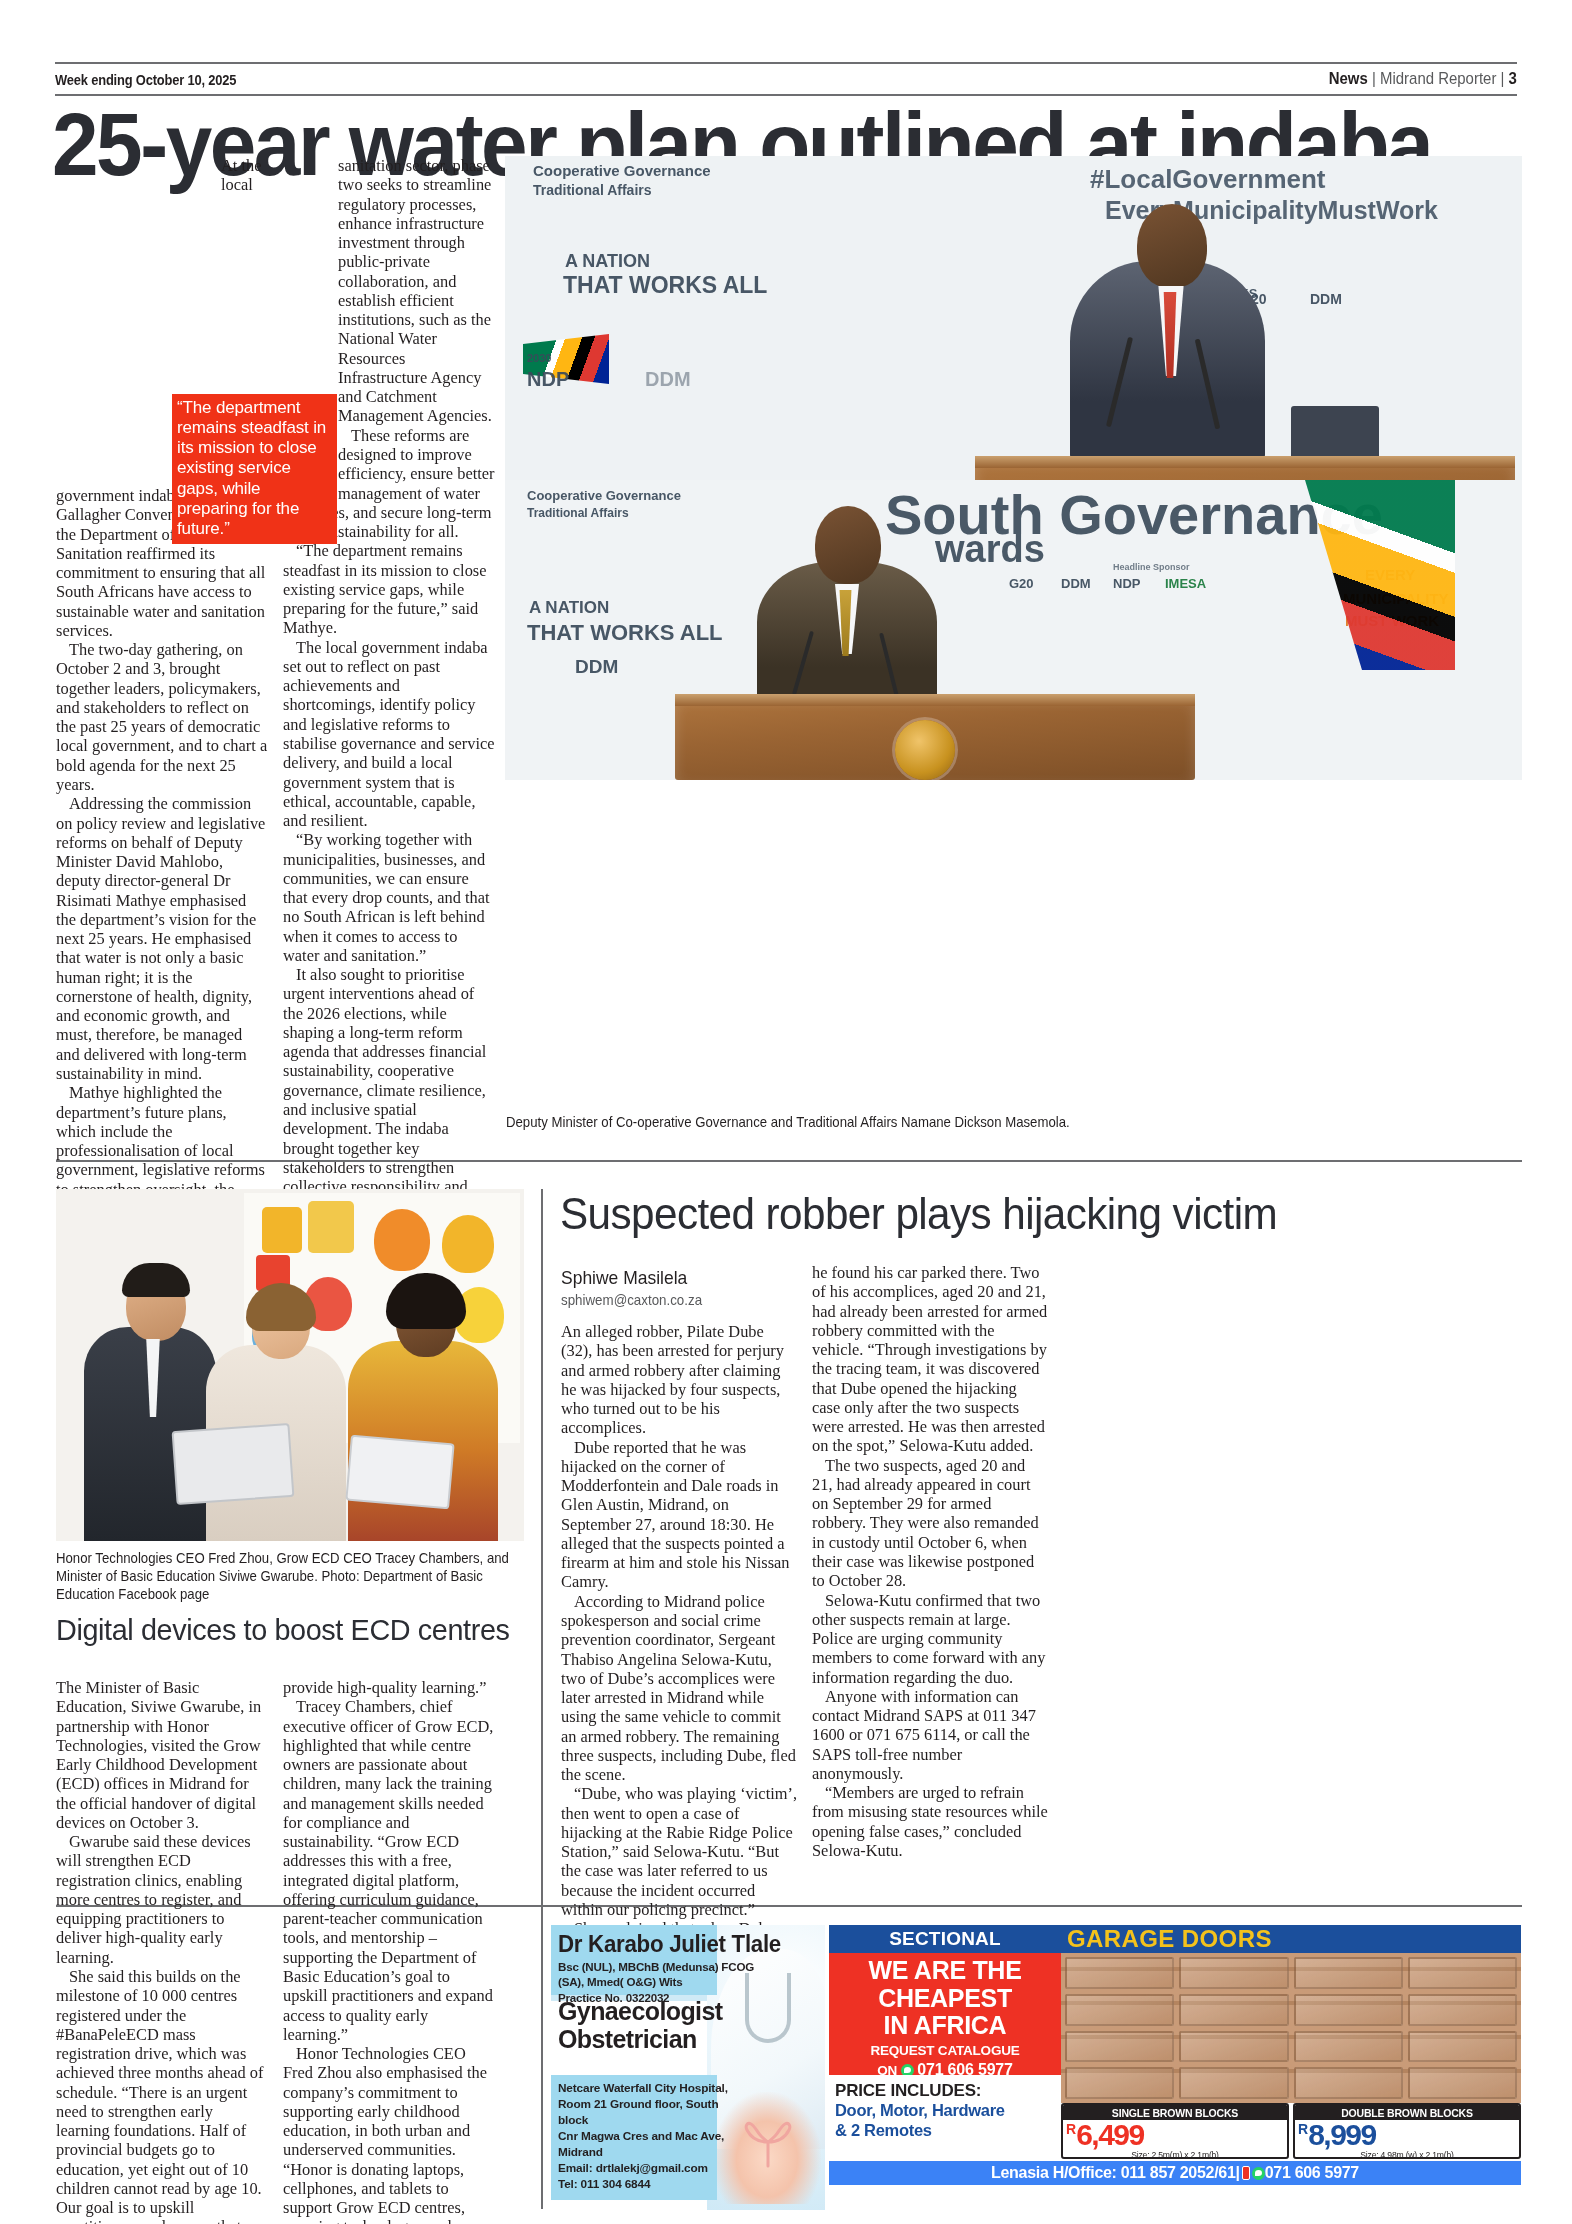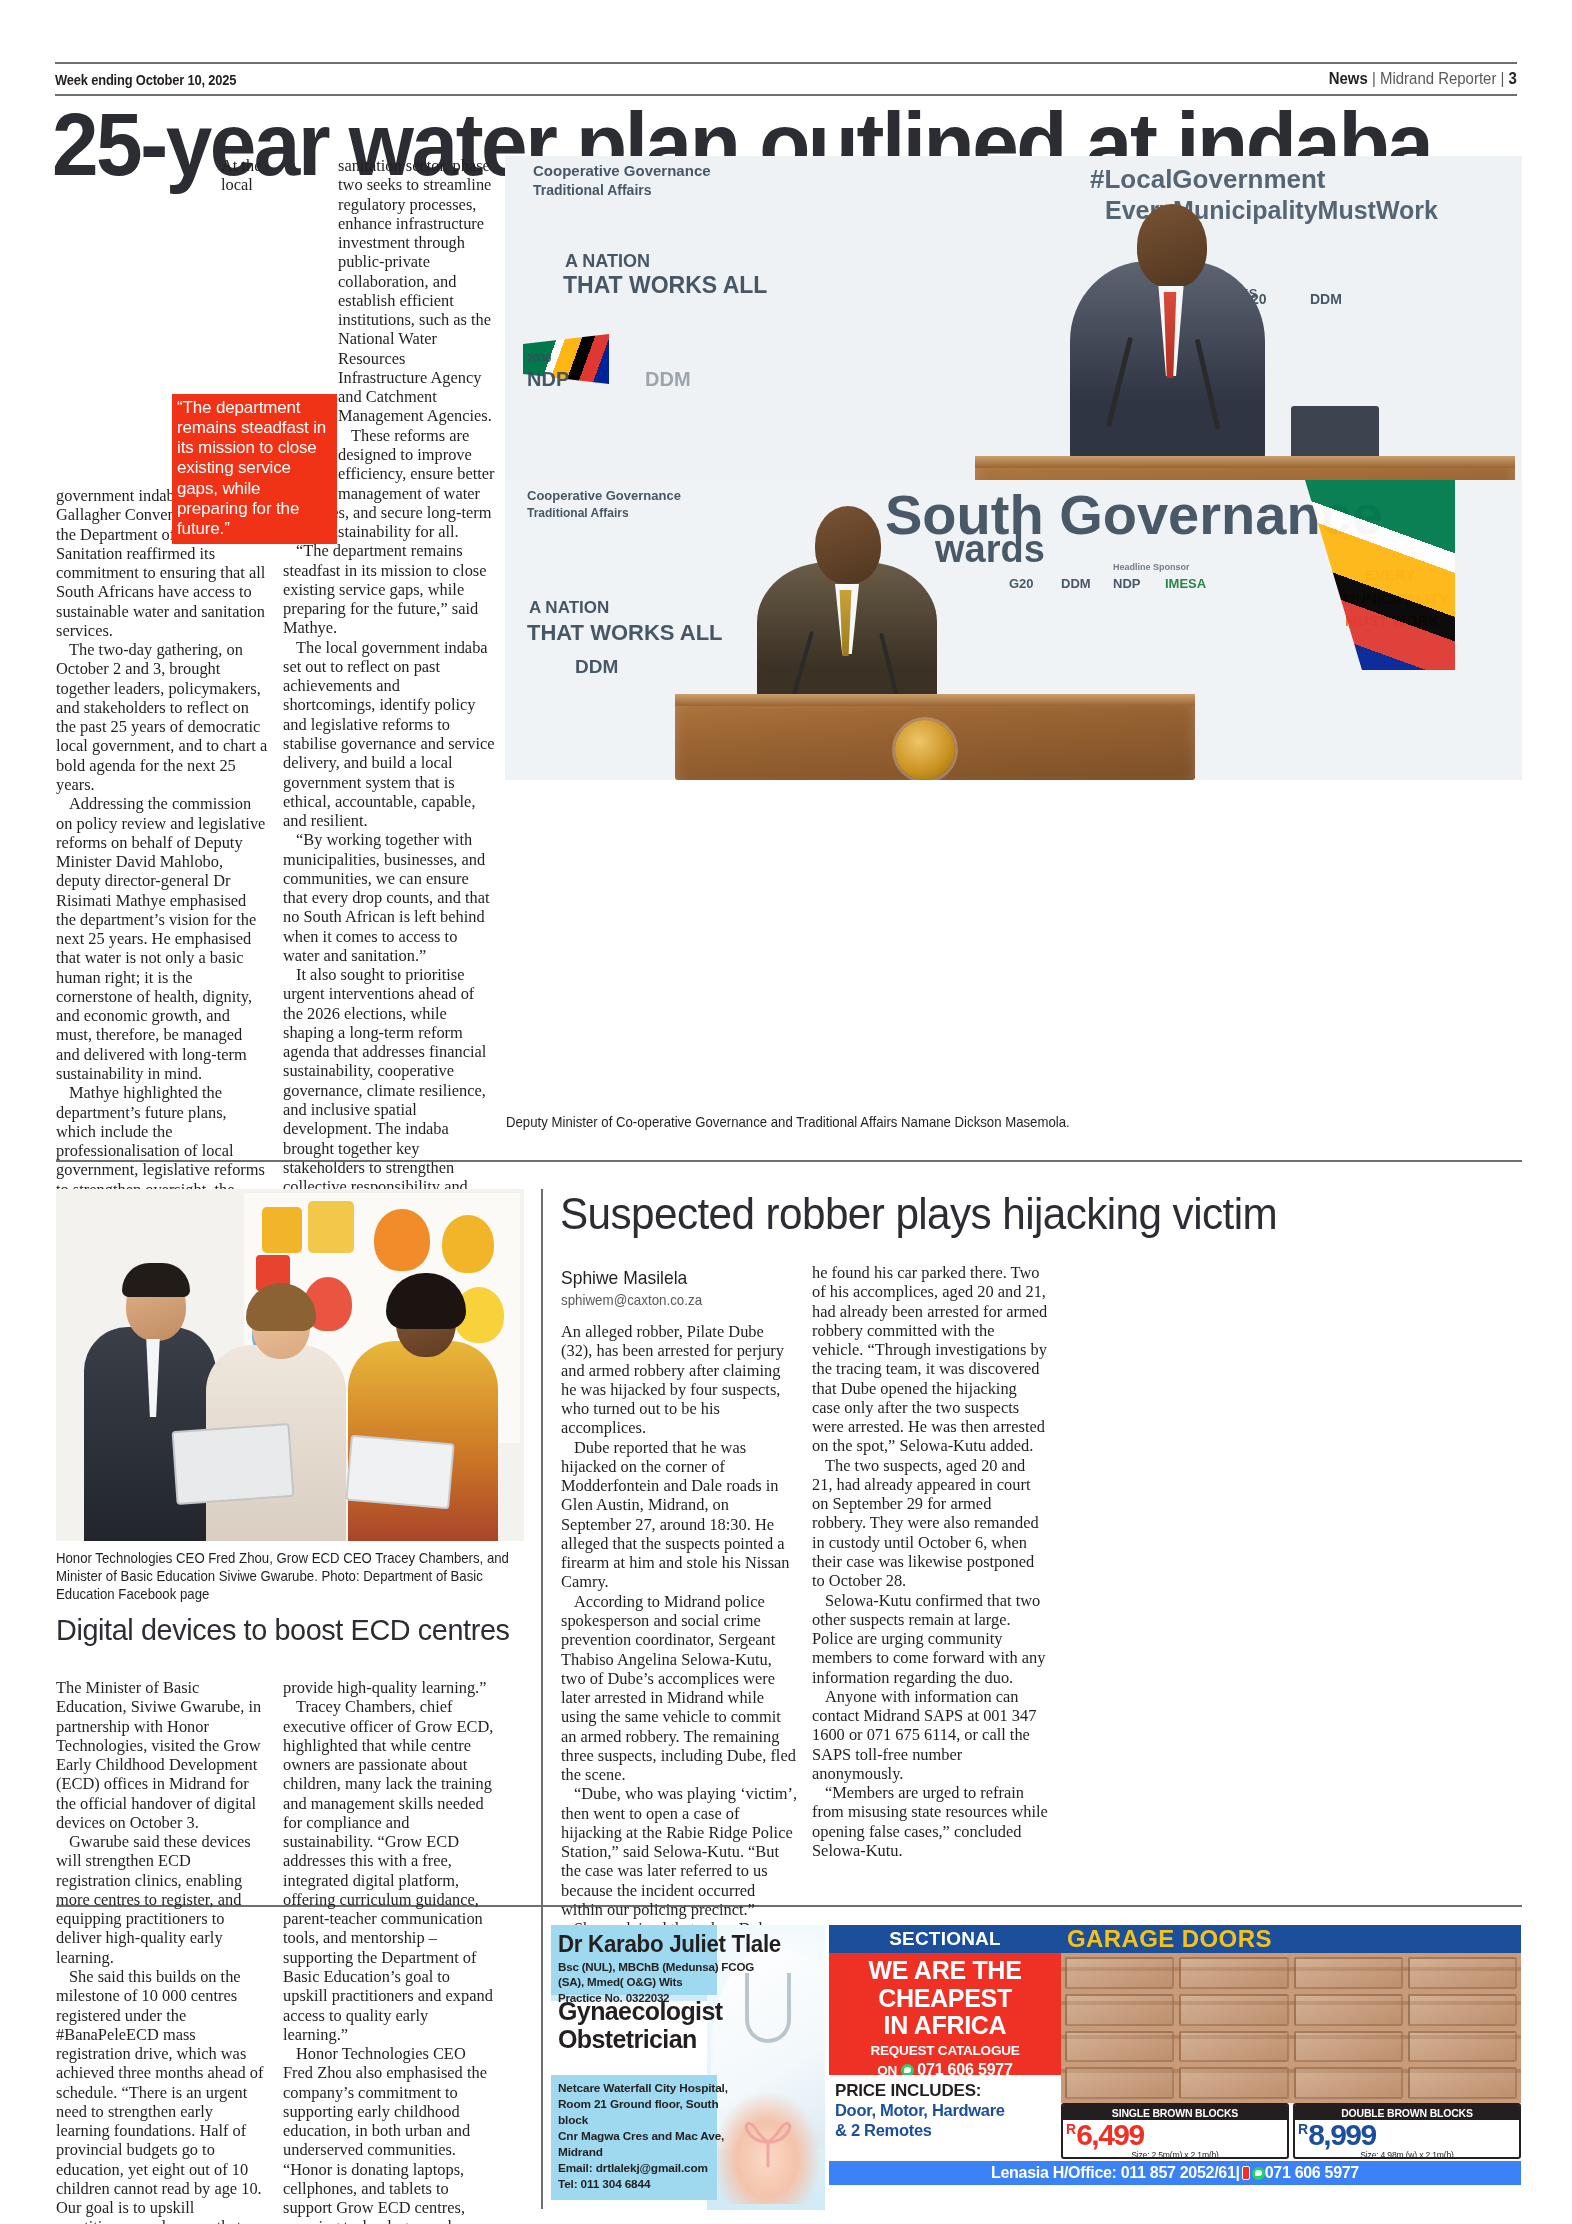--- a/index.html
+++ b/index.html
@@ -374,21 +374,21 @@
       <p>An alleged robber, Pilate Dube (32), has been arrested for perjury and armed robbery after claiming he was hijacked by four suspects, who turned out to be his accomplices.</p>
       <p>Dube reported that he was hijacked on the corner of Modderfontein and Dale roads in Glen Austin, Midrand, on September 27, around 18:30. He alleged that the suspects pointed a firearm at him and stole his Nissan Camry.</p>
       <p>According to Midrand police spokesperson and social crime prevention coordinator, Sergeant Thabiso Angelina Selowa-Kutu, two of Dube’s accomplices were later arrested in Midrand while using the same vehicle to commit an armed robbery. The remaining three suspects, including Dube, fled the scene.</p>
       <p>“Dube, who was playing ‘victim’, then went to open a case of hijacking at the Rabie Ridge Police Station,” said Selowa-Kutu. “But the case was later referred to us because the incident occurred within our policing precinct.”</p>
       <p>She explained that when Dube arrived at the Midrand Police Station on October 3,</p>
     </div>
   <div class="s2-col" id="s2c2">
       <p>he found his car parked there. Two of his accomplices, aged 20 and 21, had already been arrested for armed robbery committed with the vehicle. “Through investigations by the tracing team, it was discovered that Dube opened the hijacking case only after the two suspects were arrested. He was then arrested on the spot,” Selowa-Kutu added.</p>
       <p>The two suspects, aged 20 and 21, had already appeared in court on September 29 for armed robbery. They were also remanded in custody until October 6, when their case was likewise postponed to October 28.</p>
       <p>Selowa-Kutu confirmed that two other suspects remain at large. Police are urging community members to come forward with any information regarding the duo.</p>
-      <p>Anyone with information can contact Midrand SAPS at 001 347 1600 or 071 675 6114, or call the SAPS toll-free number anonymously.</p>
+      <p>Anyone with information can contact Midrand SAPS at 011 347 1600 or 071 675 6114, or call the SAPS toll-free number anonymously.</p>
       <p>“Members are urged to refrain from misusing state resources while opening false cases,” concluded Selowa-Kutu.</p>
     </div>
 
   <div class="photo" id="photo3">
     <div style="position:absolute;inset:0;background:#f4f2ee;"></div>
 
     <div style="position:absolute;left:188px;top:4px;width:276px;height:250px;background:#fbfaf6;"></div>
     <div style="position:absolute;left:206px;top:18px;width:40px;height:46px;background:#f2b52a;border-radius:5px;"></div>
     <div style="position:absolute;left:252px;top:12px;width:46px;height:52px;background:#f2c84b;border-radius:5px;"></div>
     <div style="position:absolute;left:200px;top:66px;width:34px;height:36px;background:#e8432f;border-radius:4px;"></div>

